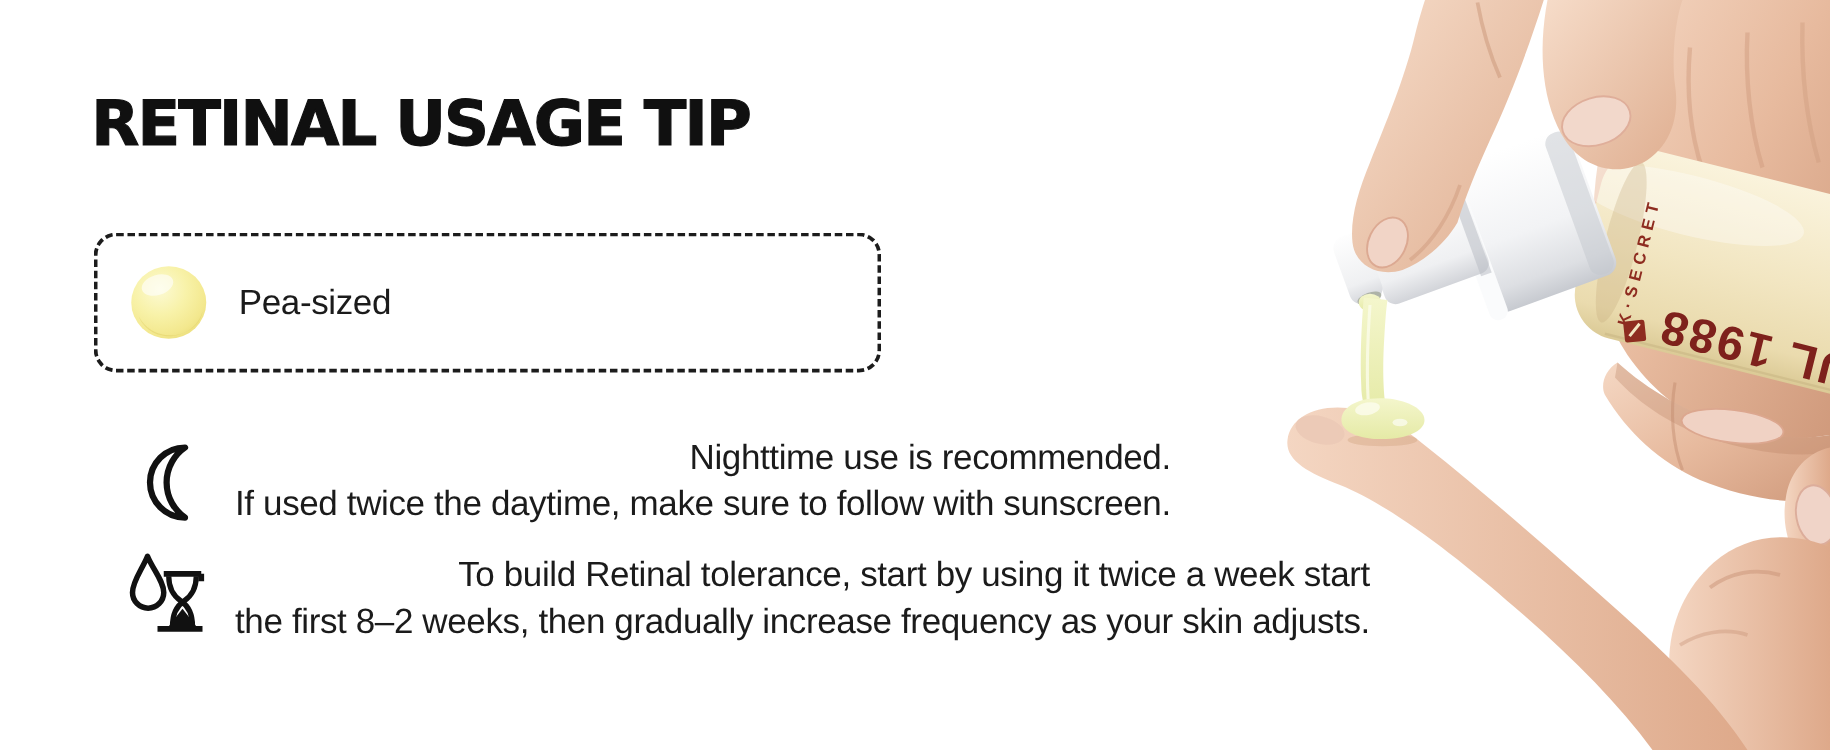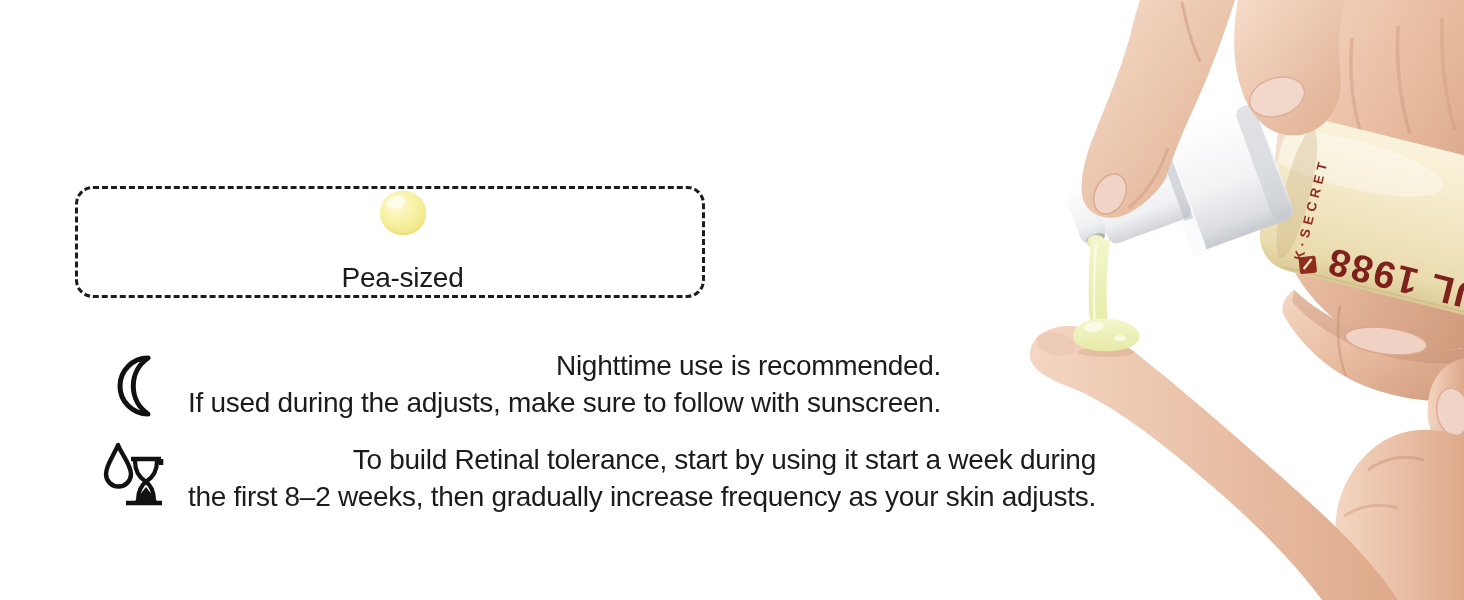--- a/index.html
+++ b/index.html
@@ -9,36 +9,37 @@
   }
   .title{
     position:absolute;left:73px;top:70px;margin:0;
     font-family:"DejaVu Sans","Liberation Sans",sans-serif;
     font-size:50px;font-weight:800;letter-spacing:-1.5px;color:#101010;
     -webkit-text-stroke:0.9px #101010;white-space:nowrap;
   }
   .dashed-box{
     position:absolute;left:75px;top:186px;width:630px;height:112px;
     box-sizing:border-box;border:3px dashed #1c1c1c;border-radius:18px;
-    display:flex;align-items:center;gap:24px;padding-left:25px;flex-direction:column;
+    display:flex;align-items:center;gap:24px;padding-left:25px;
   }
   .box-lines{font-size:28px;line-height:34px;letter-spacing:-0.3px;color:#1b1b1b;}
   .tip-icon{position:absolute;}
   .tip-text{position:absolute;font-size:28px;line-height:37px;letter-spacing:-0.3px;color:#1b1b1b;white-space:nowrap;text-align:right;}
   .tip-text-1{left:188px;top:347px;}
   .tip-text-2{left:188px;top:441px;}
   .icon-moon{left:110px;top:353px;}
   .icon-tolerance{left:100px;top:441px;}
   .photo{position:absolute;left:1000px;top:0;width:464px;height:600px;}
 </style>
 </head>
 <body>
 
 <div class="stage">
 
+  <h1 class="title">RETINAL USAGE TIP</h1>
 
   <div class="dashed-box">
     <svg width="64" height="62" viewBox="0 0 64 62">
       <defs>
         <radialGradient id="peaG" cx="38%" cy="32%" r="78%">
           <stop offset="0" stop-color="#FCFAD4"></stop>
           <stop offset="0.45" stop-color="#F8F2A9"></stop>
           <stop offset="0.8" stop-color="#F3E88E"></stop>
           <stop offset="1" stop-color="#EADC78"></stop>
         </radialGradient>
@@ -52,35 +53,35 @@
     </div>
   </div>
 
   <div class="tip-icon icon-moon">
     <svg width="50" height="66" viewBox="0 0 50 66">
       <path d="M 38,5 A 27,27 0 1 0 38,61 A 34,34 0 0 1 38,5 Z" fill="#ffffff" stroke="#111111" stroke-width="5" stroke-linejoin="round"></path>
     </svg>
   </div>
   <div class="tip-text tip-text-1">
     <div>Nighttime use is recommended.</div>
-    <div>If used during the adjusts, make sure to follow with sunscreen.</div>
+    <div>If used twice the daytime, make sure to follow with sunscreen.</div>
   </div>
 
   <div class="tip-icon icon-tolerance">
     <svg width="64" height="78" viewBox="0 0 64 78">
       <path d="M 18,4 C 14,14 6,24 6,33 a 12.5,12.5 0 0 0 25,0 C 31,24 22,14 18,4 Z" fill="none" stroke="#111111" stroke-width="4.4" stroke-linejoin="round"></path>
       <path d="M 31,18 H 61 M 61,18 L 61,24" fill="none" stroke="#111111" stroke-width="4.6"></path>
       <path d="M 35,20 C 35,30 39,36 45,40 C 51,44 54,50 54,60
                M 57,20 C 57,30 53,36 47,40 C 41,44 38,50 38,60" fill="none" stroke="#111111" stroke-width="4.2"></path>
       <path d="M 46,46 L 35,60 L 57,60 Z" fill="#111111"></path>
       <path d="M 26,62 H 62" fill="none" stroke="#111111" stroke-width="4.6"></path>
     </svg>
   </div>
   <div class="tip-text tip-text-2">
-    <div>To build Retinal tolerance, start by using it start a week during</div>
+    <div>To build Retinal tolerance, start by using it twice a week start</div>
     <div>the first 8–2 weeks, then gradually increase frequency as your skin adjusts.</div>
   </div>
 
   <div class="photo">
     <svg width="464" height="600" viewBox="0 0 464 600">
       <defs>
         <linearGradient id="skinUp" x1="0" y1="0" x2="1" y2="1">
           <stop offset="0" stop-color="#F5D8C4"></stop>
             <stop offset="0.5" stop-color="#E7BA9E"></stop>
             <stop offset="1" stop-color="#D09A7C"></stop>

